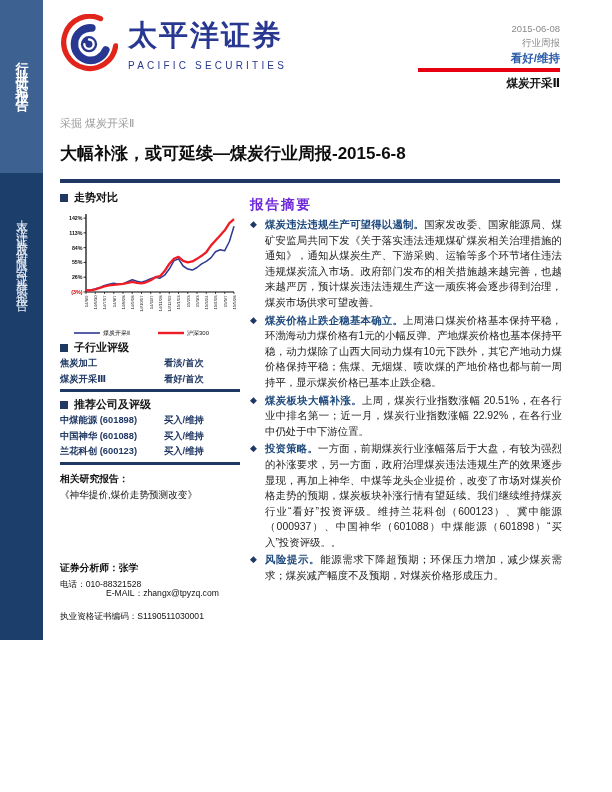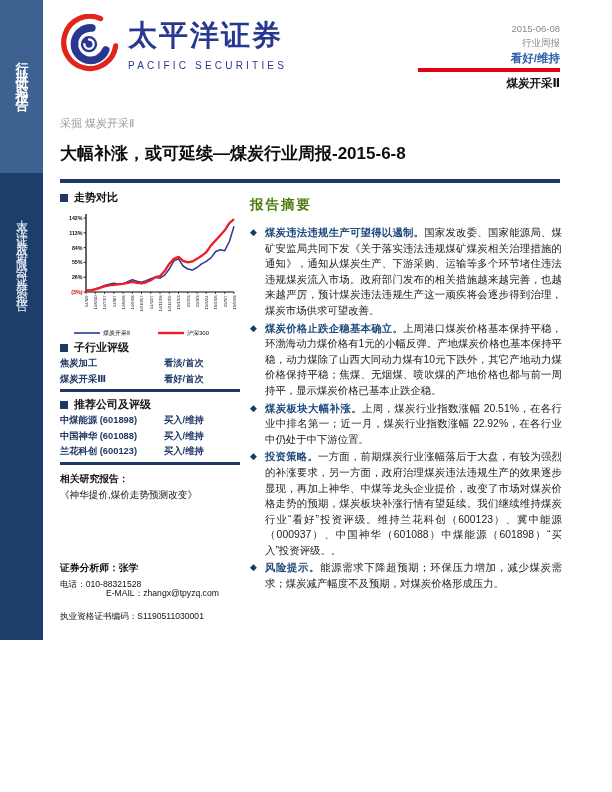--- a/index.html
+++ b/index.html
@@ -37,21 +37,21 @@
   .rname{flex:1;font-size:9.3px;font-weight:bold;color:#1f3864;}
   .rval{width:76px;font-size:9.3px;font-weight:bold;color:#1f3864;}
   .divider{left:60px;width:180px;height:2.5px;background:#1f3864;}
   .related-h{left:60px;font-size:9.8px;font-weight:bold;color:#111;}
   .related-t{left:60px;font-size:9.6px;color:#111;width:185px;}
   .analyst{left:60px;font-size:9.8px;font-weight:bold;color:#111;}
   .contact{left:60px;font-size:8.6px;color:#111;}
 
   
   .summary{left:250px;top:196px;width:312px;}
-  .summary-title{font-size:13.5px;font-weight:bold;letter-spacing:2px;color:#4d7c0f;margin-bottom:11px;}
+  .summary-title{font-size:13.5px;font-weight:bold;letter-spacing:2px;color:#6d28d9;margin-bottom:3px;}
   .bullet{display:flex;margin-bottom:2px;}
   .diamond{flex:0 0 15px;font-size:9px;color:#1f3864;padding-top:2px;}
   .btext{flex:1;font-size:10.4px;line-height:15.6px;text-align:justify;color:#1c1c1c;}
   .lead{font-weight:bold;color:#1f4a7d;}
 
   
   .footer-line{left:43px;top:750px;width:569px;height:2.5px;background:#9c8a50;}
   .footer-disclaimer{left:60px;top:761px;font-size:9.3px;color:#3a3a3a;}
   .footer-motto{left:452px;top:759px;background:#7dd3fc;color:#4f4f4f;font-size:14px;letter-spacing:3px;padding:2px 5px;}
 </style>

